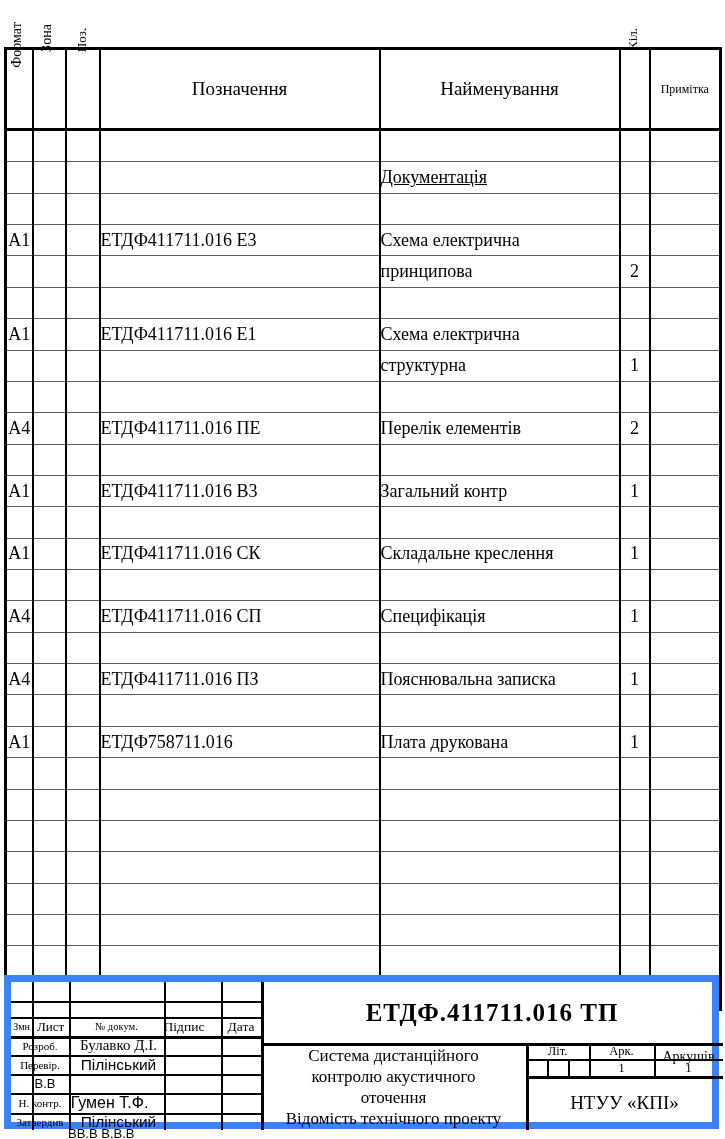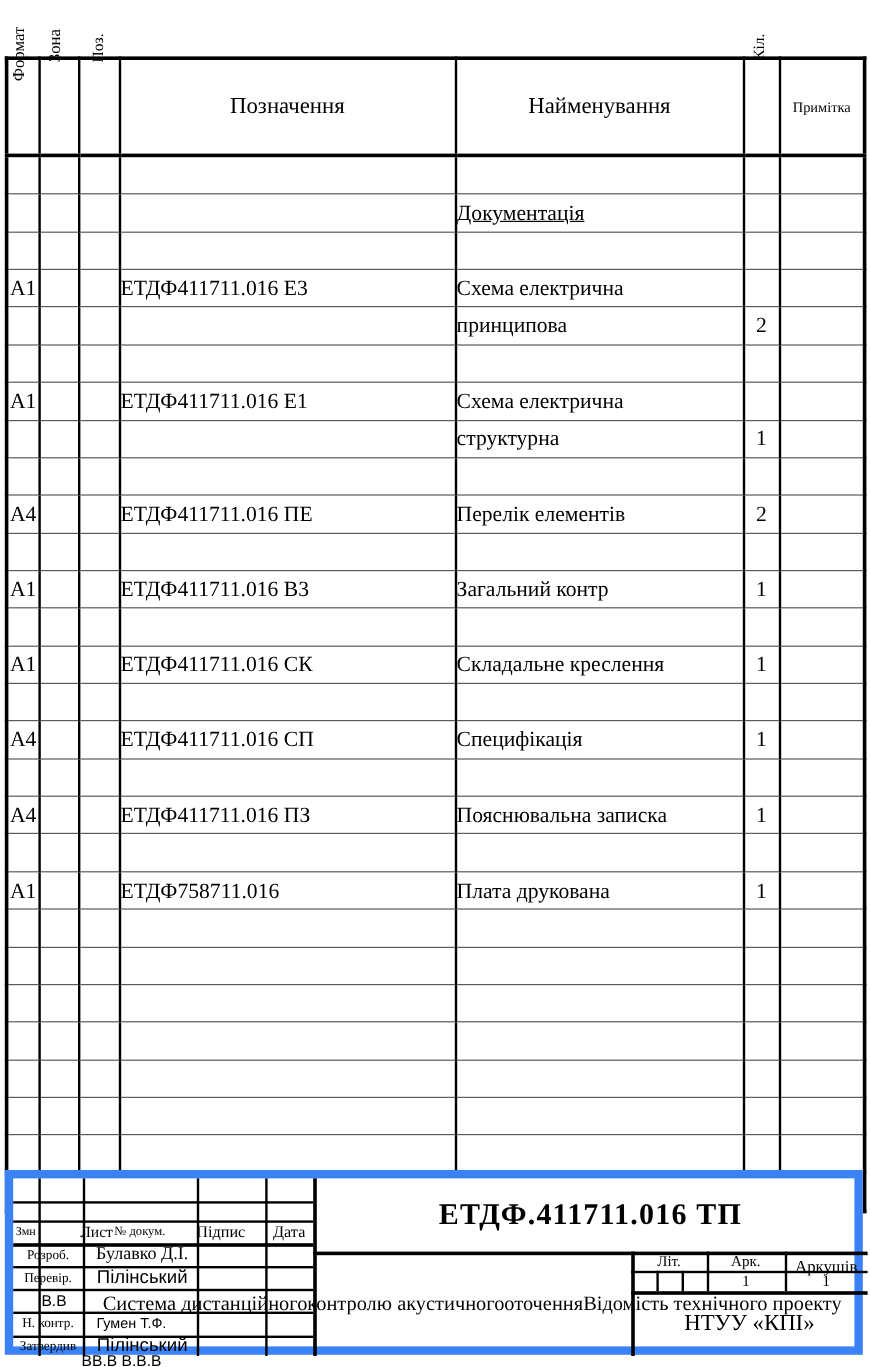--- a/index.html
+++ b/index.html
@@ -44,21 +44,21 @@
     border:7px solid #3b82f6; box-sizing:border-box; background:#fff;
   }
   .tb .vl, .tb .hl { position:absolute; background:#000; }
   .tb .cellt {
     position:absolute; display:flex; align-items:center; justify-content:center;
     white-space:nowrap; overflow:visible;
   }
   .left-al { justify-content:flex-start; }
   .sans { font-family:"Liberation Sans", sans-serif; }
   .doc-num { font-weight:bold; font-size:25px; letter-spacing:1px; }
-  .proj { flex-direction:row; font-size:17px; line-height:21px; text-align:center; }
+  .proj { flex-direction:column; font-size:17px; line-height:21px; text-align:center; }
   .org { font-size:19px; }
   .lbl-sm { font-size:11px; }
   .overflow-txt {
     position:absolute; left:68px; top:1126px; font-family:"Liberation Sans", sans-serif;
     font-size:13px; white-space:nowrap;
   }
 </style>
 </head>
 <body>
 
@@ -364,32 +364,32 @@
     <div class="hl" style="left:0; top:54px; width:250px; height:2.5px;"></div>
     <div class="hl" style="left:0; top:73px; width:250px; height:1.5px;"></div>
     <div class="hl" style="left:0; top:92px; width:250px; height:1.5px;"></div>
     <div class="hl" style="left:0; top:111px; width:250px; height:1.5px;"></div>
     <div class="hl" style="left:0; top:131px; width:250px; height:1.5px;"></div>
     <div class="hl" style="left:250px; top:61px; width:462px; height:3px;"></div>
     <div class="hl" style="left:515px; top:77px; width:197px; height:1.5px;"></div>
     <div class="hl" style="left:515px; top:94px; width:197px; height:2.5px;"></div>
 
     <div class="cellt" style="left:0; top:35px; width:21px; height:19px; font-size:10px;">Змн</div>
-    <div class="cellt" style="left:21px; top:35px; width:37px; height:19px; font-size:13px;padding-left:30px;">Лист</div>
+    <div class="cellt" style="left:21px; top:35px; width:37px; height:19px; font-size:13px;">Лист</div>
     <div class="cellt" style="left:58px; top:35px; width:95px; height:19px; font-size:10.5px;">№ докум.</div>
     <div class="cellt" style="left:153px; top:35px; width:40px; height:19px; font-size:13.5px;">Підпис</div>
     <div class="cellt" style="left:210px; top:35px; width:40px; height:19px; font-size:13.5px;">Дата</div>
 
     <div class="cellt lbl-sm" style="left:0; top:54px; width:58px; height:19px;">Розроб.</div>
     <div class="cellt left-al" style="left:58px; top:54px; width:95px; height:19px; font-size:15px; padding-left:2px;">Булавко Д.І.</div>
     <div class="cellt lbl-sm" style="left:0; top:73px; width:58px; height:19px;">Перевір.</div>
     <div class="cellt left-al sans" style="left:58px; top:73px; width:95px; height:19px; font-size:15.5px; padding-left:2px;">Пілінський</div>
     <div class="cellt left-al sans" style="left:0; top:92px; width:58px; height:19px; font-size:13px; padding-left:5px;">В.В</div>
     <div class="cellt lbl-sm" style="left:0; top:111px; width:58px; height:20px;">Н. контр.</div>
-    <div class="cellt sans" style="left:58px; top:111px; width:81px; height:20px; font-size:12px;">Гумен Т.Ф.</div>
+    <div class="cellt sans" style="left:58px; top:111px; width:81px; height:20px; font-size:16px;">Гумен Т.Ф.</div>
     <div class="cellt lbl-sm" style="left:0; top:131px; width:58px; height:17px;">Затвердив</div>
     <div class="cellt left-al sans" style="left:58px; top:131px; width:95px; height:17px; font-size:15.5px; padding-left:2px;">Пілінський</div>
 
     <div class="cellt doc-num" style="left:250px; top:0; width:462px; height:61px;">ЕТДФ.411711.016 ТП</div>
 
     <div class="cellt proj" style="left:250px; top:61px; width:265px; height:87px;">
       <div>Система дистанційного</div>
       <div>контролю акустичного</div>
       <div>оточення</div>
       <div>Відомість технічного проекту</div>

